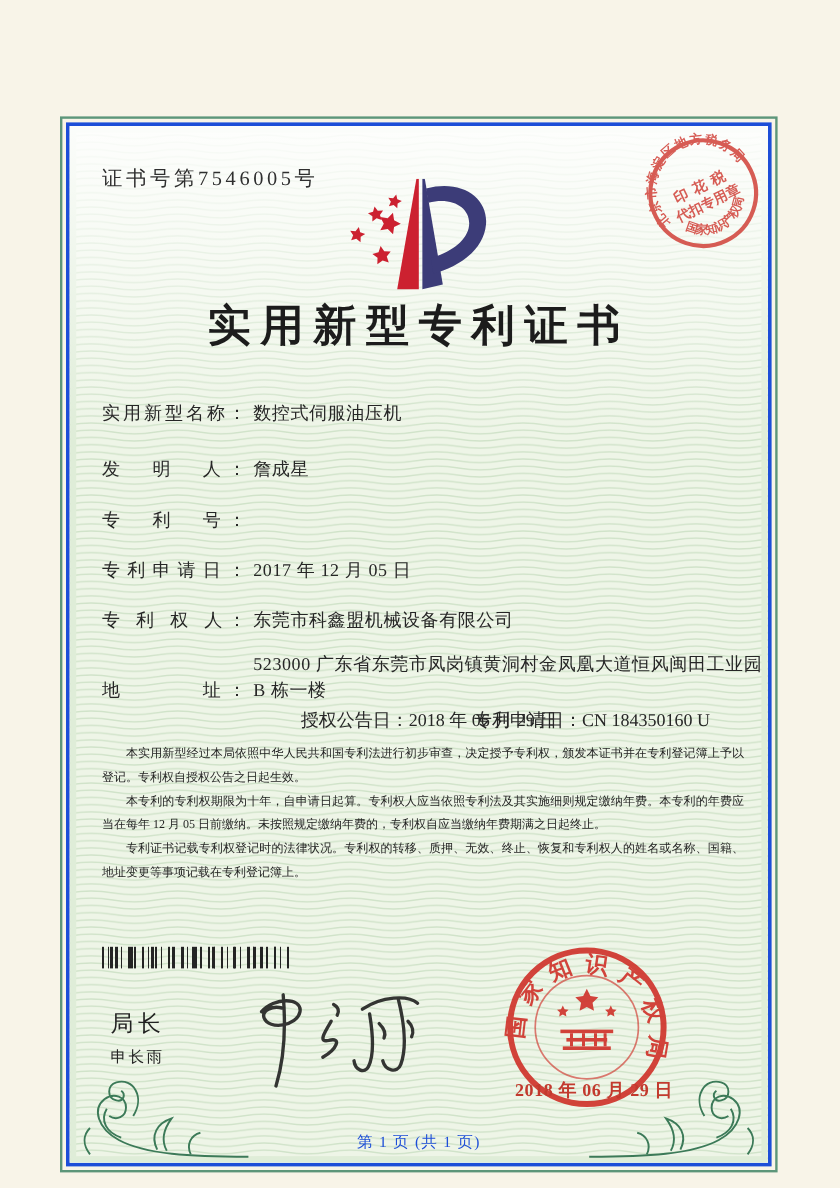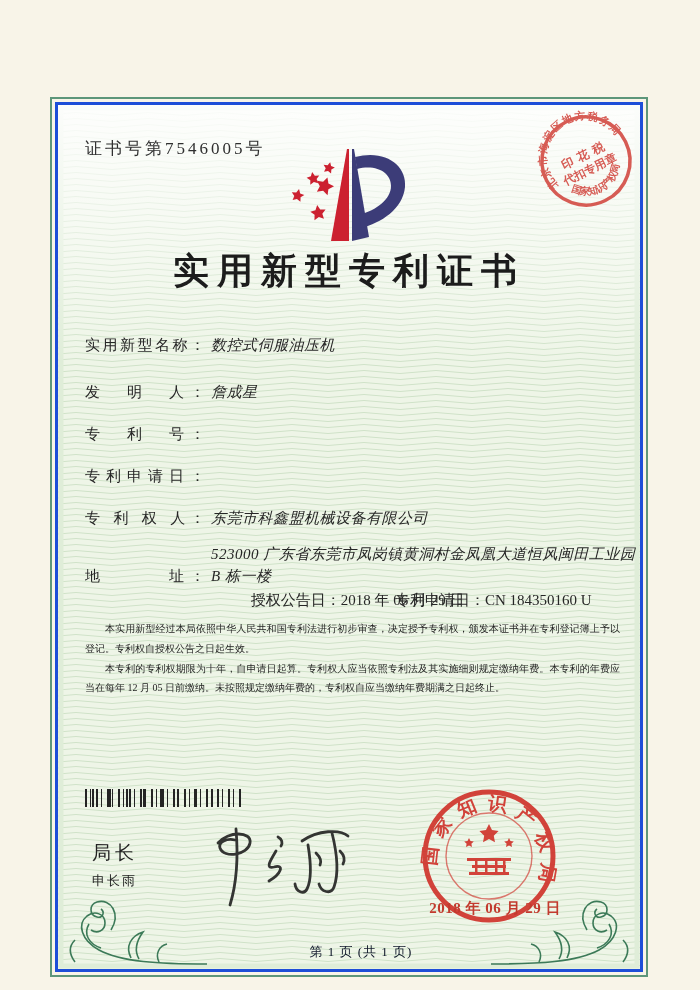--- a/index.html
+++ b/index.html
@@ -20,21 +20,21 @@
   }
   .bg{position:absolute;left:0;top:0;width:582px;height:864px;}
   .cert-no{position:absolute;left:27px;top:32px;font-size:17px;letter-spacing:3px;color:#2f2f2f;}
   .logo{position:absolute;left:227px;top:44px;width:135px;height:95px;}
   .title{
     position:absolute;left:0;top:142px;width:582px;margin:0;text-align:center;
     font-size:36px;font-weight:bold;letter-spacing:8px;color:#1c1c1c;
   }
   .field-row{position:absolute;left:27px;display:flex;font-size:15px;line-height:22px;color:#262626;align-items:flex-end;}
   .field-label{flex:0 0 120px;width:120px;text-align:justify;text-align-last:justify;white-space:pre;}
-  .field-value{margin-left:6px;max-width:432px;letter-spacing:0.5px;font-style:italic;}
+  .field-value{margin-left:6px;max-width:432px;letter-spacing:0.5px;}
   .row-name{top:229px}.row-inventor{top:276px}.row-patno{top:318px}
   .row-appdate{top:360px}.row-patentee{top:402px}.row-address{top:438px}
   .grant-row{position:absolute;left:27px;top:486px;width:545px;font-size:15px;color:#262626;text-align:center;}
   .grant-no{position:absolute;left:310px;top:0;}
   .paras{position:absolute;left:27px;top:514px;width:535px;font-size:10px;line-height:19.8px;color:#1f1f1f;}
   .paras p{margin:0;text-indent:2em;text-align:justify;}
   .barcode{
     position:absolute;left:27px;top:684px;width:156px;height:18px;
     background-image:
       repeating-linear-gradient(90deg,#242424 0 2px,transparent 2px 5px,#242424 5px 6px,transparent 6px 11px),
@@ -46,22 +46,22 @@
   .seal{position:absolute;left:351px;top:671px;width:160px;height:160px;}
   .seal-date{
     position:absolute;left:362px;top:794px;width:150px;text-align:center;
     font-size:15px;font-weight:bold;color:#c23a2e;letter-spacing:0.5px;
   }
   .corner-stamp{position:absolute;left:472px;top:0px;width:112px;height:112px;transform:rotate(-26deg);}
   .flourish{position:absolute;bottom:1px;width:150px;height:72px;}
   .flourish.left{left:1px;}
   .flourish.right{right:1px;transform:scaleX(-1);}
   .page-num{
-    position:absolute;left:12px;bottom:8px;width:582px;text-align:center;
-    font-size:13px;letter-spacing:1px;color:#0f172a;
+    position:absolute;left:0;bottom:8px;width:582px;text-align:center;
+    font-size:13px;letter-spacing:1px;color:#1d4ed8;
   }
 </style>
 </head>
 <body>
 
 <div class="paper">
   <div class="frame">
 
     <svg class="bg" viewBox="0 0 582 864" preserveAspectRatio="none">
       <defs>
@@ -102,38 +102,40 @@
     </div>
     <div class="field-row row-inventor">
       <span class="field-label">发　明　人：</span>
       <span class="field-value">詹成星</span>
     </div>
     <div class="field-row row-patno">
       <span class="field-label">专　利　号：</span>
     </div>
     <div class="field-row row-appdate">
       <span class="field-label">专利申请日：</span>
+      <span class="field-value">2017 年 12 月 05 日</span>
     </div>
     <div class="field-row row-patentee">
       <span class="field-label">专 利 权 人：</span>
       <span class="field-value">东莞市科鑫盟机械设备有限公司</span>
     </div>
     <div class="field-row row-address">
       <span class="field-label">地　　　址：</span>
       <span class="field-value">523000 广东省东莞市凤岗镇黄洞村金凤凰大道恒风闽田工业园 B 栋一楼</span>
     </div>
 
     <div class="grant-row">
       <span>授权公告日：</span><span>2018 年 06 月 29 日</span>
       <span class="grant-no"><span>专利申请日：</span><span>CN 184350160 U</span></span>
     </div>
 
     <div class="paras">
       <p>本实用新型经过本局依照中华人民共和国专利法进行初步审查，决定授予专利权，颁发本证书并在专利登记簿上予以登记。专利权自授权公告之日起生效。</p>
       <p>本专利的专利权期限为十年，自申请日起算。专利权人应当依照专利法及其实施细则规定缴纳年费。本专利的年费应当在每年 12 月 05 日前缴纳。未按照规定缴纳年费的，专利权自应当缴纳年费期满之日起终止。</p>
+      <p>专利证书记载专利权登记时的法律状况。专利权的转移、质押、无效、终止、恢复和专利权人的姓名或名称、国籍、地址变更等事项记载在专利登记簿上。</p>
     </div>
 
     <div class="barcode"></div>
 
     <div class="signer-title">局长</div>
     <div class="signer-name">申长雨</div>
 
     <svg class="signature" viewBox="0 0 170 95">
       <g fill="none" stroke="#1b1b1b" stroke-width="2.8" stroke-linecap="round" opacity="0.88">
         <path d="M38,12 C40,36 40,62 32,88"></path>

